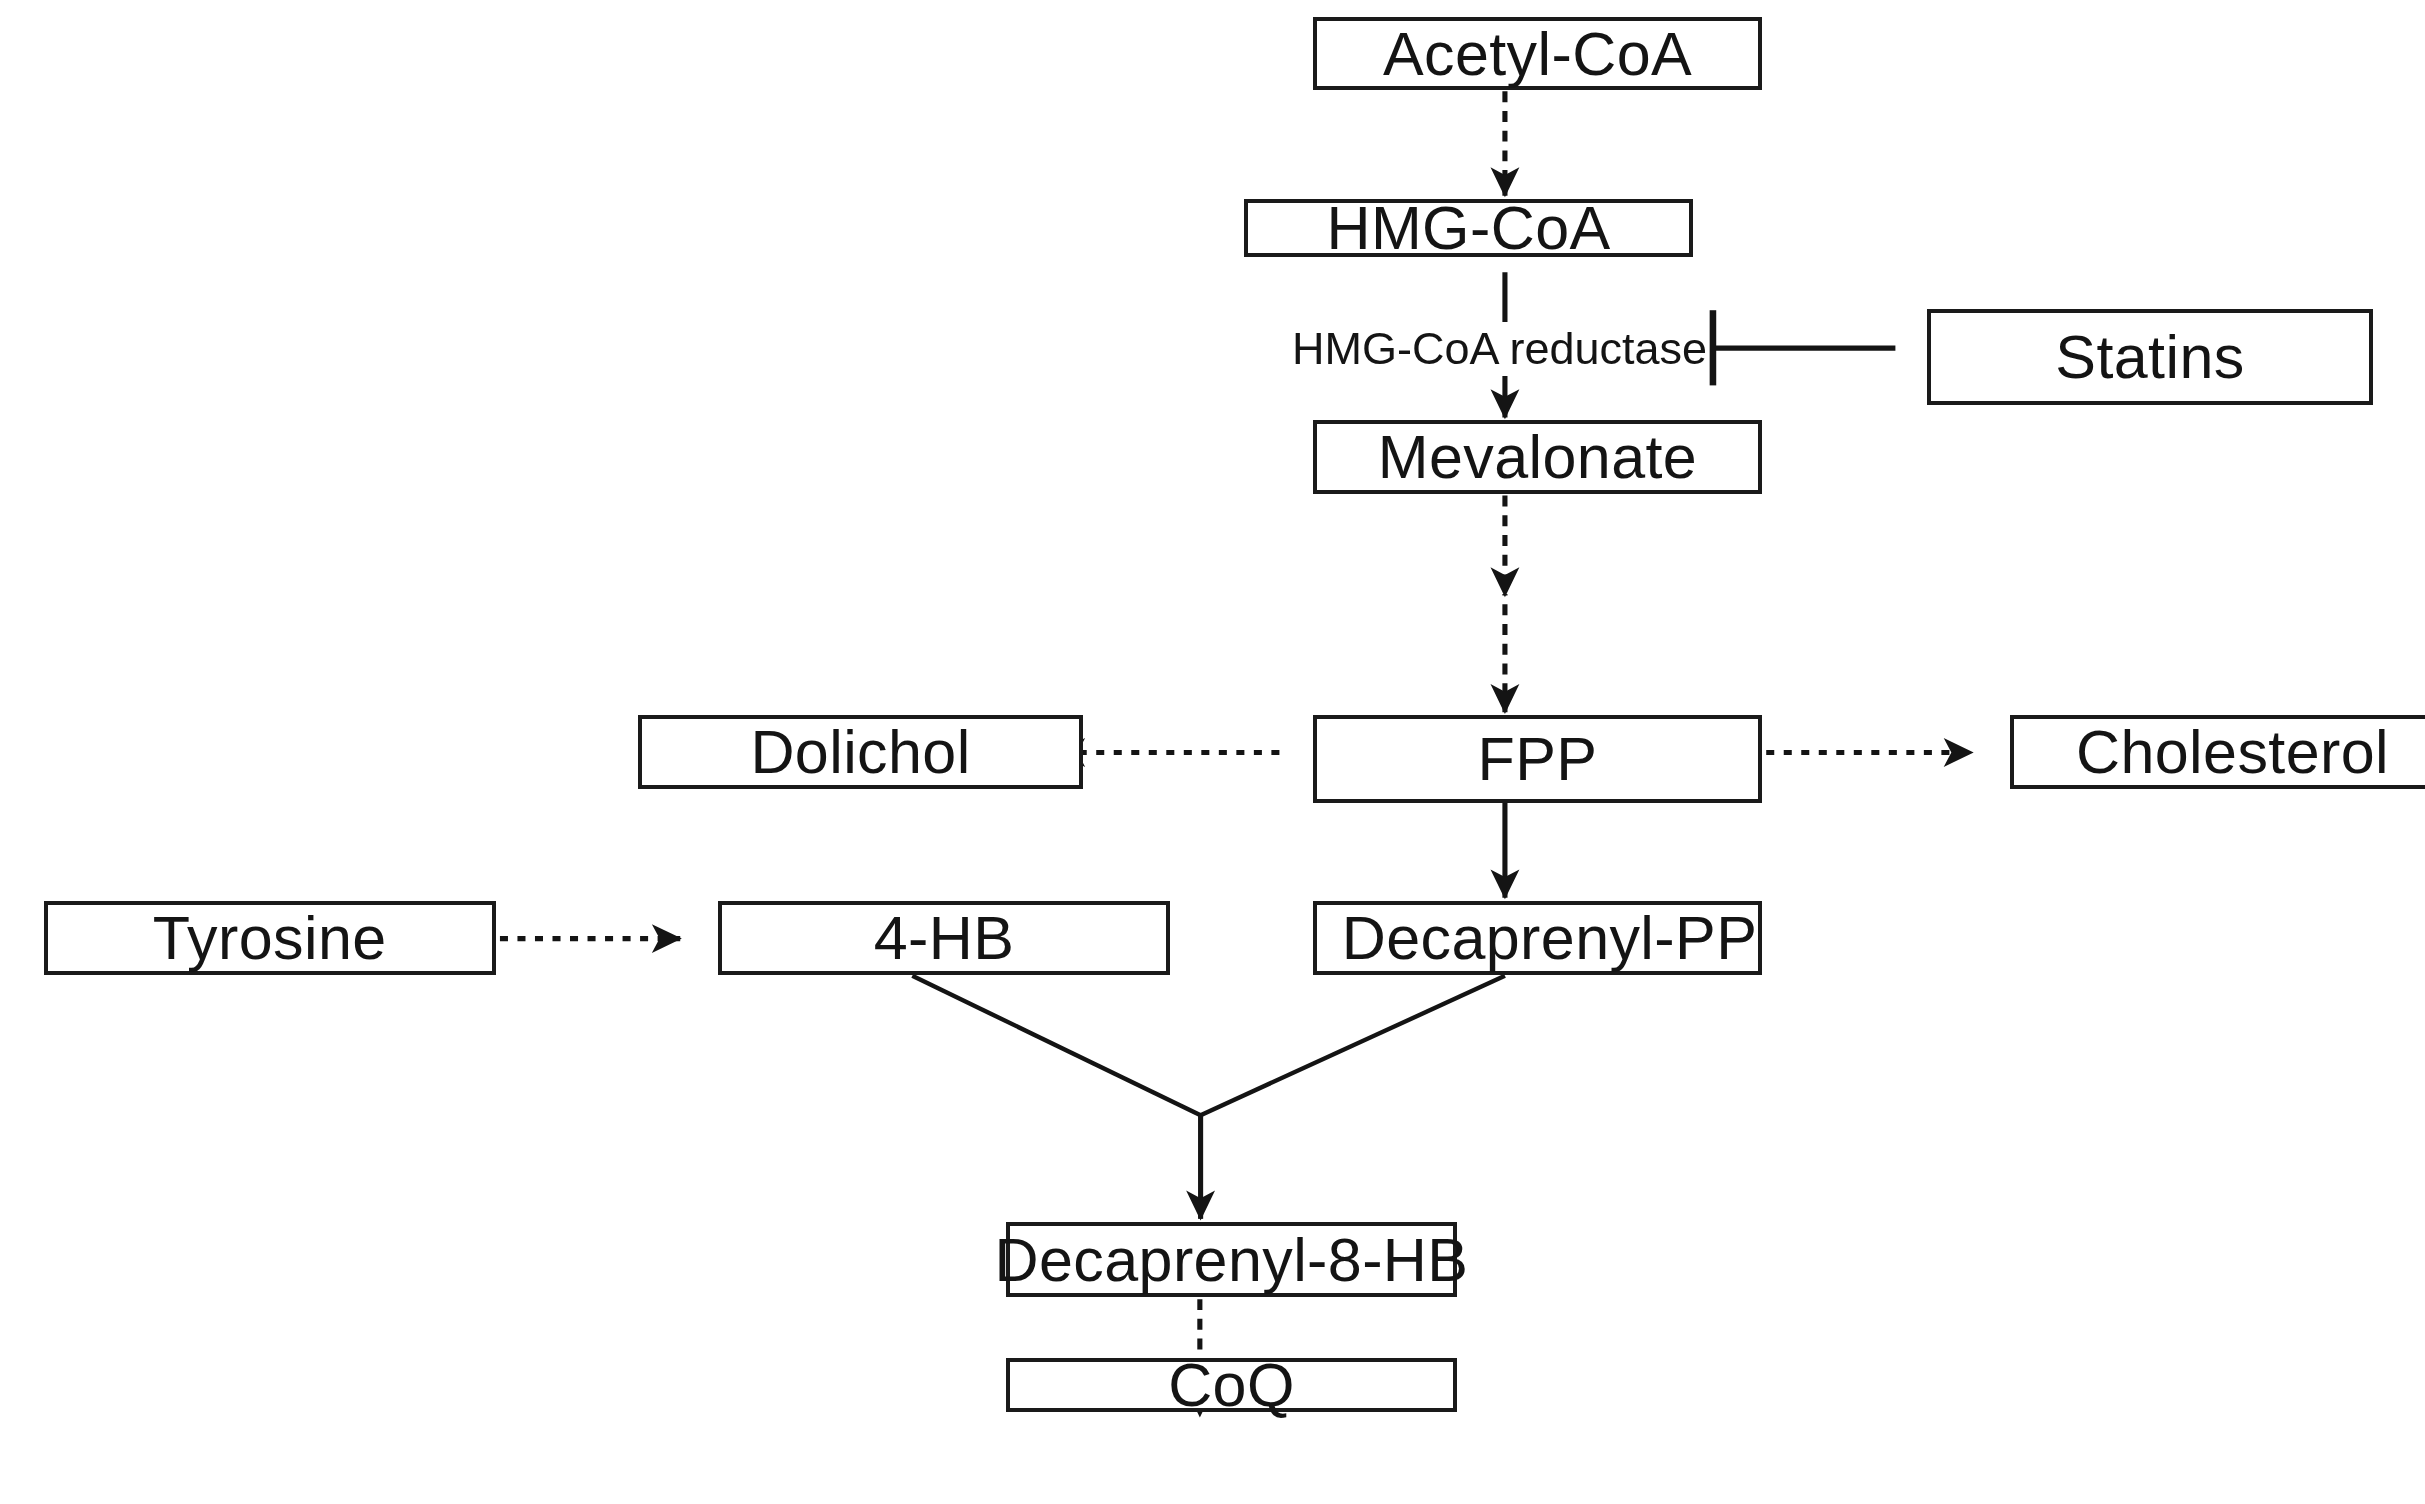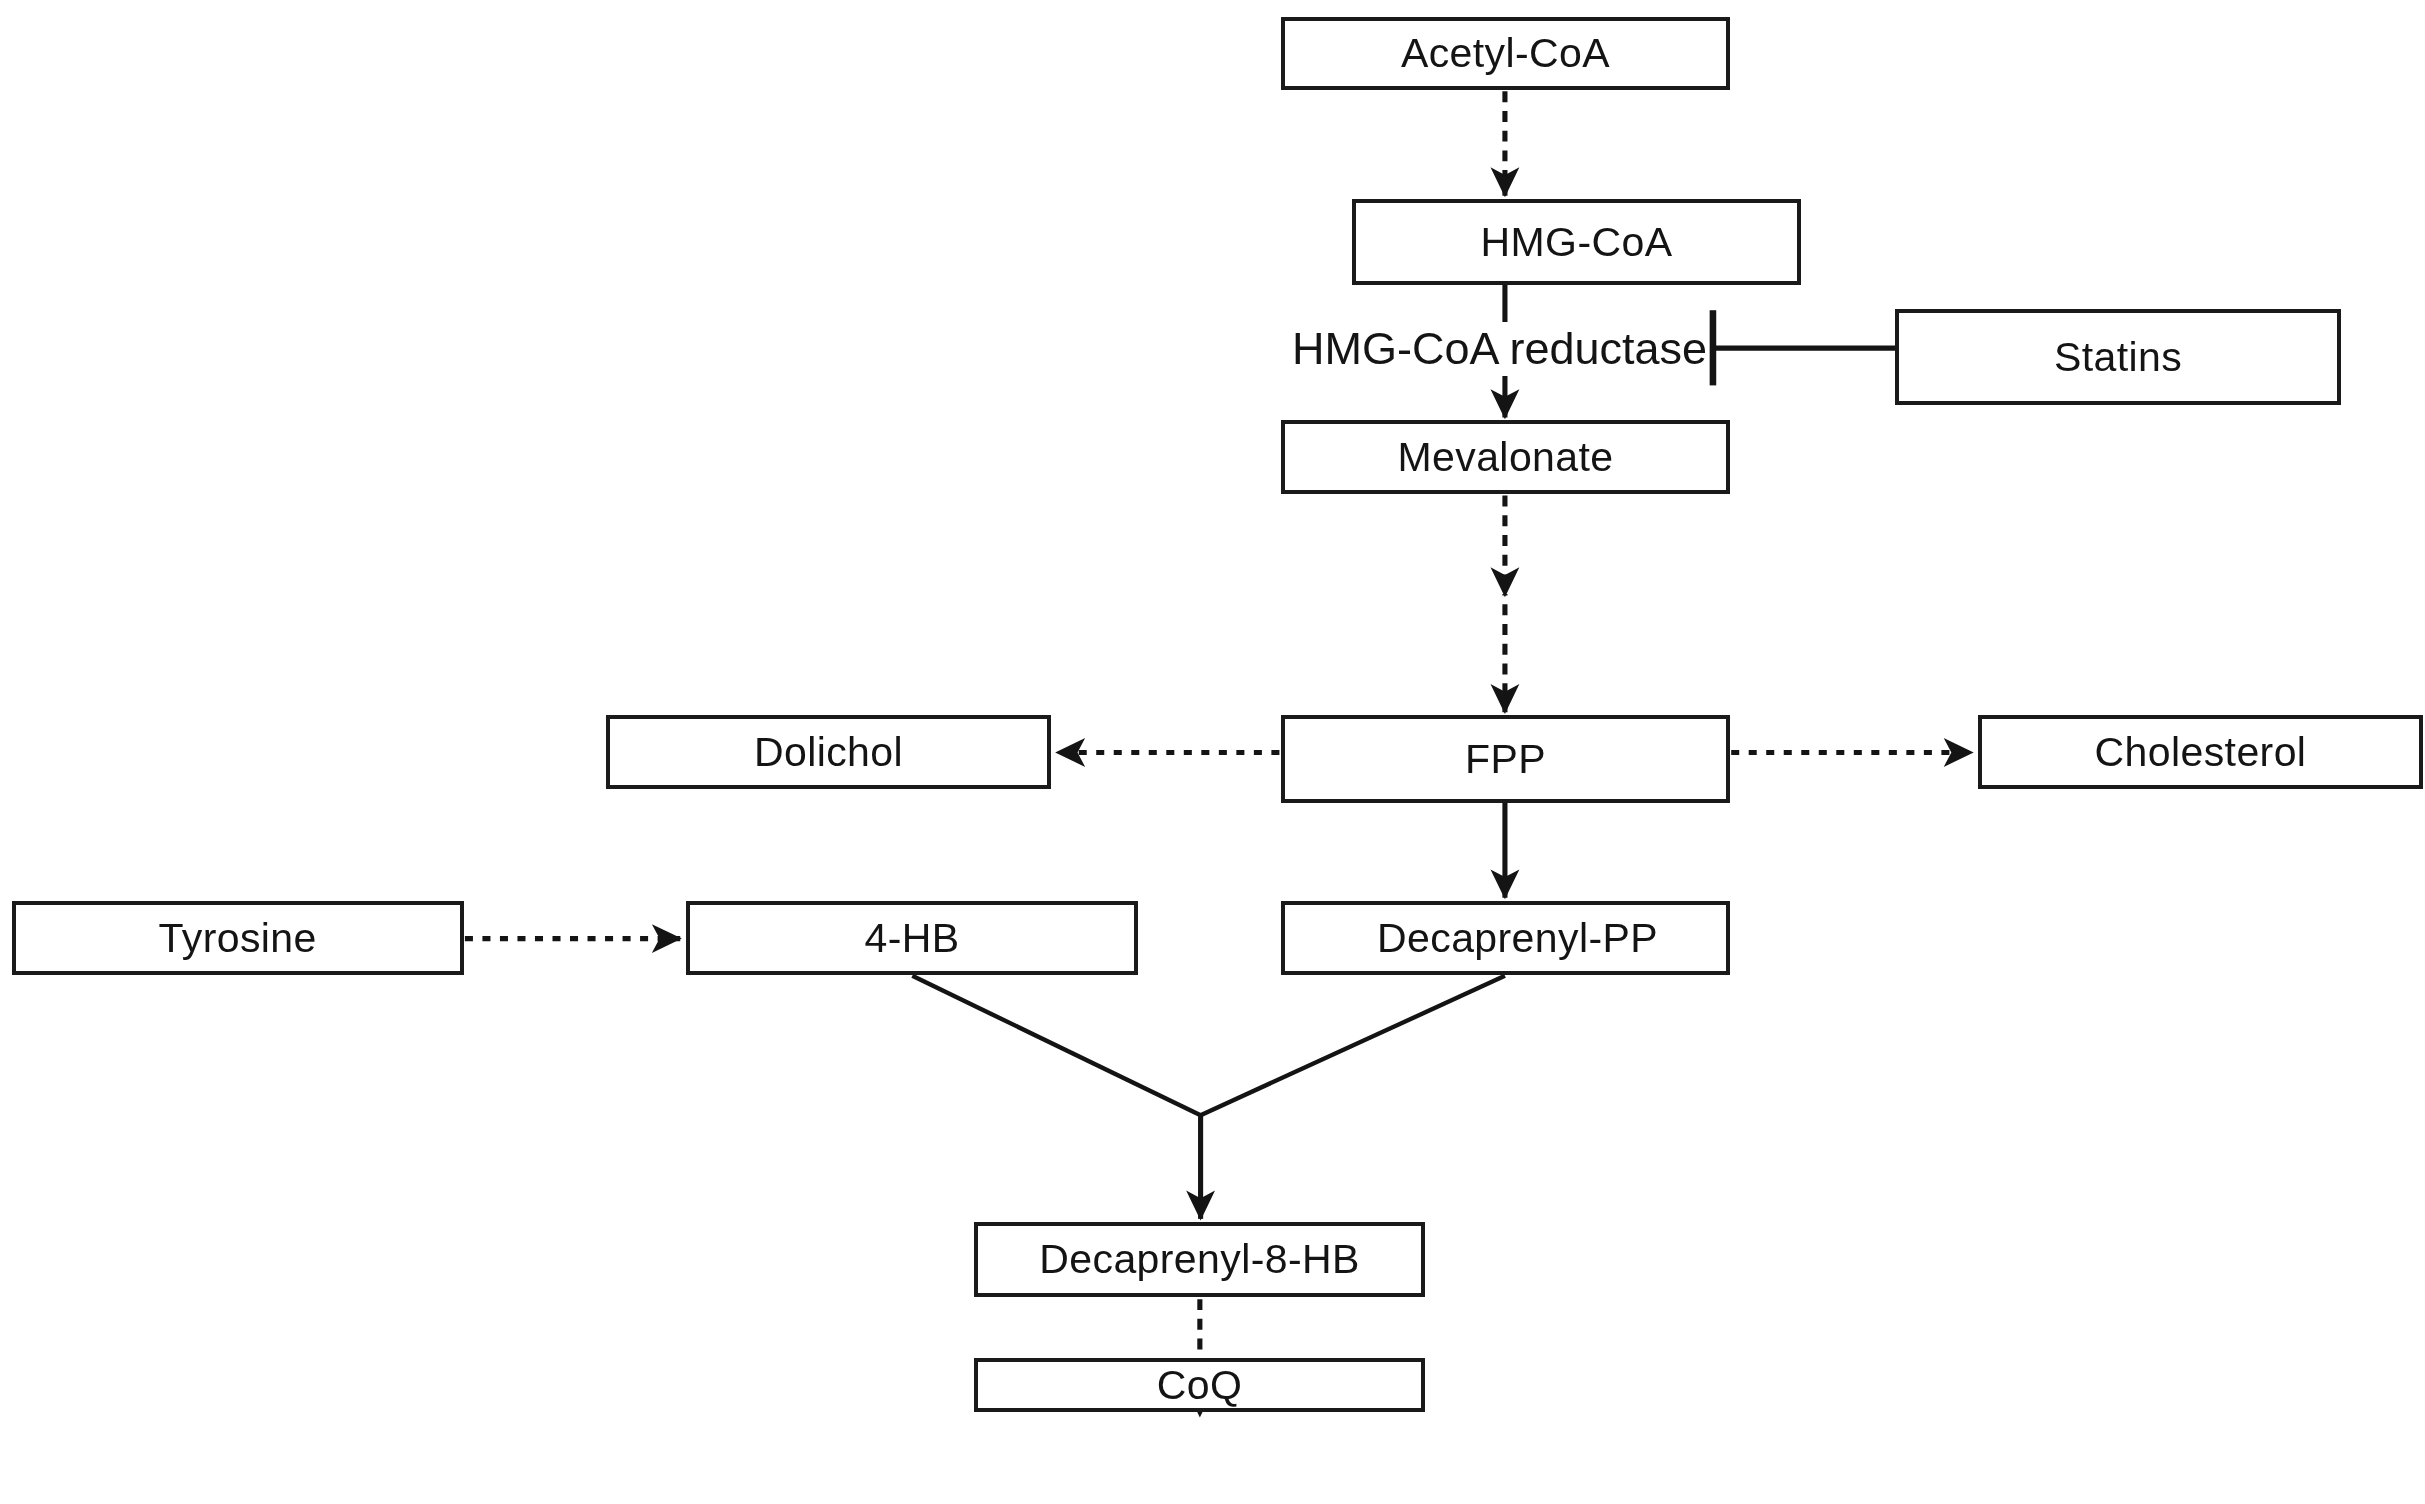--- a/index.html
+++ b/index.html
@@ -22,25 +22,26 @@
     z-index: 1;
   }
   .node {
     position: absolute;
     box-sizing: border-box;
     background: #ffffff;
     border: 4.4px solid #1a1a1a;
     display: flex;
     align-items: center;
     justify-content: center;
-    font-size: 41px;
+    font-size: 61px;
     color: #141414;
     letter-spacing: 0.4px;
     white-space: nowrap;
     z-index: 2;
+    margin-left: 32px;
   }
   .edge-label {
     position: absolute;
     box-sizing: border-box;
     background: #ffffff;
     display: flex;
     align-items: center;
     justify-content: center;
     font-size: 45px;
     color: #141414;
@@ -84,21 +85,21 @@
 
     <line x1="1645" y1="1525" x2="1645" y2="1670" stroke="#141414" stroke-width="7" marker-end="url(#arrowHead)"></line>
 
     <line x1="1644" y1="1780" x2="1644" y2="1940" stroke="#141414" stroke-width="7" stroke-dasharray="15 12" marker-end="url(#arrowHead)"></line>
   </svg>
 
   <div class="node" style="left:1281px; top:17px;  width:449px; height:73px;">
     <span>Acetyl-CoA</span>
   </div>
 
-  <div class="node" style="left:1352px; top:199px; width:449px; height:86px;">
+  <div class="node" style="left:1212px; top:199px; width:449px; height:58px;">
     <span>HMG-CoA</span>
   </div>
 
   <div class="node" style="left:1895px; top:309px; width:446px; height:96px;">
     <span>Statins</span>
   </div>
 
   <div class="node" style="left:1281px; top:420px; width:449px; height:74px;">
     <span>Mevalonate</span>
   </div>

